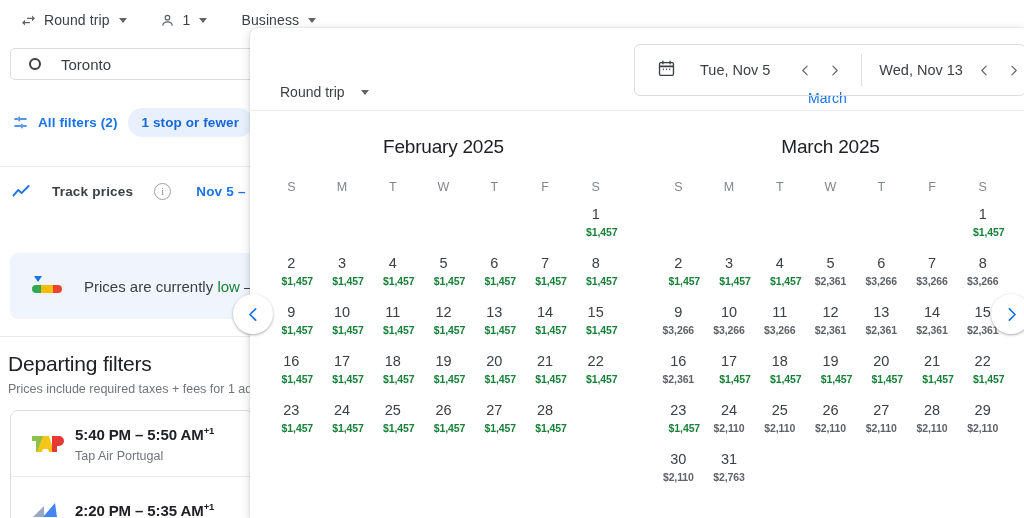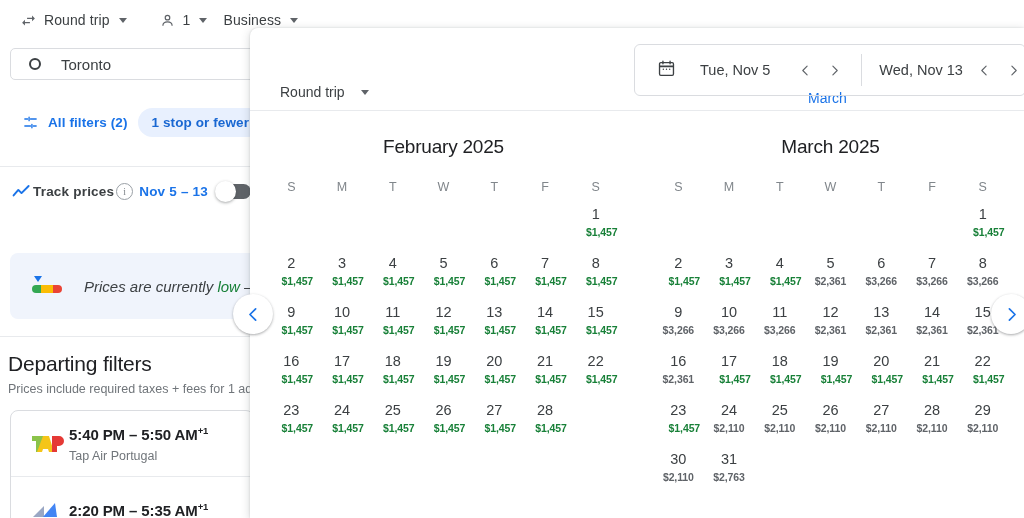--- a/index.html
+++ b/index.html
@@ -33,31 +33,31 @@
     position: absolute; left: 10px; top: 48px; width: 300px; height: 32px;
     border: 1px solid #dadce0; border-radius: 5px; background: #fff;
     display: flex; align-items: center; padding-left: 18px; box-sizing: border-box;
   }
   .origin-dot {
     width: 12px; height: 12px; border-radius: 50%;
     border: 2.4px solid #3c4043; box-sizing: border-box; flex: none;
   }
   .origin-text { font-size: 15px; color: #3c4043; margin-left: 20px; }
 
-  .filter-row { position: absolute; left: 22px; top: 108px; display: flex; align-items: center; gap: 10px; }
+  .filter-row { position: absolute; left: 12px; top: 108px; display: flex; align-items: center; gap: 10px; }
   .allfilters { display: flex; align-items: center; gap: 9px; cursor: pointer; }
   .allfilters .lbl { font-size: 13.5px; color: #1a73e8; font-weight: 600; letter-spacing: .1px; }
   .chip {
     background: #e8f0fe; color: #1967d2; font-size: 13.5px; font-weight: 600;
     border-radius: 16px; padding: 7px 14px; white-space: nowrap; cursor: pointer; letter-spacing: .1px;
   }
 
   .divider-h { position: absolute; left: 0; right: 0; height: 1px; background: #e8eaed; }
 
-  .track-row { position: absolute; left: 12px; top: 183px; display: flex; align-items: center; gap: 2px; }
+  .track-row { position: absolute; left: 12px; top: 183px; display: flex; align-items: center; gap: 21px; }
   .track-lbl { font-size: 13.5px; color: #3c4043; font-weight: 600; letter-spacing: .2px; }
   .info-circ {
     width: 15px; height: 15px; border-radius: 50%; border: 1.3px solid #9aa0a6;
     color: #80868b; font-size: 10px; display: flex; align-items: center; justify-content: center;
     font-family: "Liberation Serif", serif; line-height: 1;
   }
   .track-dates { font-size: 13.5px; color: #1a73e8; font-weight: 600; margin-left: 4px; letter-spacing: .2px; }
   .toggle { width: 34px; height: 15px; border-radius: 8px; background: #5f6368; position: relative; margin-left: 7px; cursor: pointer; }
   .toggle .knob { position: absolute; left: -2px; top: -3px; width: 21px; height: 21px; border-radius: 50%;
     background: #fff; box-shadow: 0 1px 3px rgba(60,64,67,.45); }
@@ -67,30 +67,30 @@
     background: #f0f4fc; border-radius: 8px; display: flex; align-items: center; padding-left: 22px; box-sizing: border-box;
   }
   .gauge { position: relative; width: 32px; height: 20px; flex: none; }
   .gauge .needle { position: absolute; left: 2px; top: 0; width: 0; height: 0;
     border-left: 4px solid transparent; border-right: 4px solid transparent; border-top: 6px solid #1a73e8; }
   .gauge .bar { position: absolute; left: 0; top: 9px; display: flex; }
   .gauge .seg { height: 8px; }
   .gauge .g { width: 9px; background: #34a853; border-radius: 4px 0 0 4px; }
   .gauge .y { width: 12px; background: #fbbc04; }
   .gauge .r { width: 9px; background: #ea4335; border-radius: 0 4px 4px 0; }
-  .price-banner-text { font-size: 15px; color: #3c4043; margin-left: 20px; white-space: nowrap; font-style: italic; }
+  .price-banner-text { font-size: 15px; color: #3c4043; margin-left: 20px; white-space: nowrap; }
   .price-banner-text .lowword { color: #188038; }
 
   .dep-title { position: absolute; left: 8px; top: 352px; font-size: 21px; color: #202124; letter-spacing: -.2px; font-weight: 400; }
   .dep-sub { position: absolute; left: 8px; top: 382px; font-size: 12.5px; color: #70757a; white-space: nowrap; }
 
   .flight-list { position: absolute; left: 10px; top: 410px; width: 244px; border: 1px solid #dadce0; border-radius: 8px; background: #fff; overflow: hidden; box-sizing: border-box; }
   .flight-row { height: 66px; display: flex; align-items: center; padding-left: 16px; box-sizing: border-box; border-bottom: 1px solid #e8eaed; }
   .flight-logo { width: 42px; flex: none; display: flex; align-items: center; justify-content: center; }
-  .flight-meta { }
+  .flight-meta { margin-left: 6px; }
   .flight-time { font-size: 15px; color: #202124; font-weight: 700; letter-spacing: -.1px; white-space: nowrap; }
   .flight-time sup { font-size: 9.5px; font-weight: 700; vertical-align: super; }
   .flight-airline { font-size: 12.5px; color: #70757a; margin-top: 5px; }
 
   
   .popup {
     position: absolute; left: 250px; top: 28px; width: 774px; height: 490px;
     background: #fff; border-radius: 8px 0 0 0;
     box-shadow: 0 2px 10px rgba(60,64,67,.22), 0 0 2px rgba(60,64,67,.18);
     overflow: hidden;
@@ -151,21 +151,21 @@
       <div class="tb-item" style="margin-left:16px">
         <span class="ico">
           <svg width="17" height="17" viewBox="0 0 24 24" fill="none" stroke="#5f6368" stroke-width="1.7">
               <circle cx="12" cy="8" r="3.2"></circle>
               <path d="M5.5 19.5c0-3.6 2.9-5.5 6.5-5.5s6.5 1.9 6.5 5.5"></path>
             </svg>
         </span>
         <span class="tb-label">1</span>
         <span class="caret"></span>
       </div>
-      <div class="tb-item" style="">
+      <div class="tb-item" style="margin-left:18px">
         <span class="tb-label">Business</span>
         <span class="caret"></span>
       </div>
     </div>
 
     <div class="origin-box">
       <span class="origin-dot"></span>
       <span class="origin-text">Toronto</span>
     </div>
 

